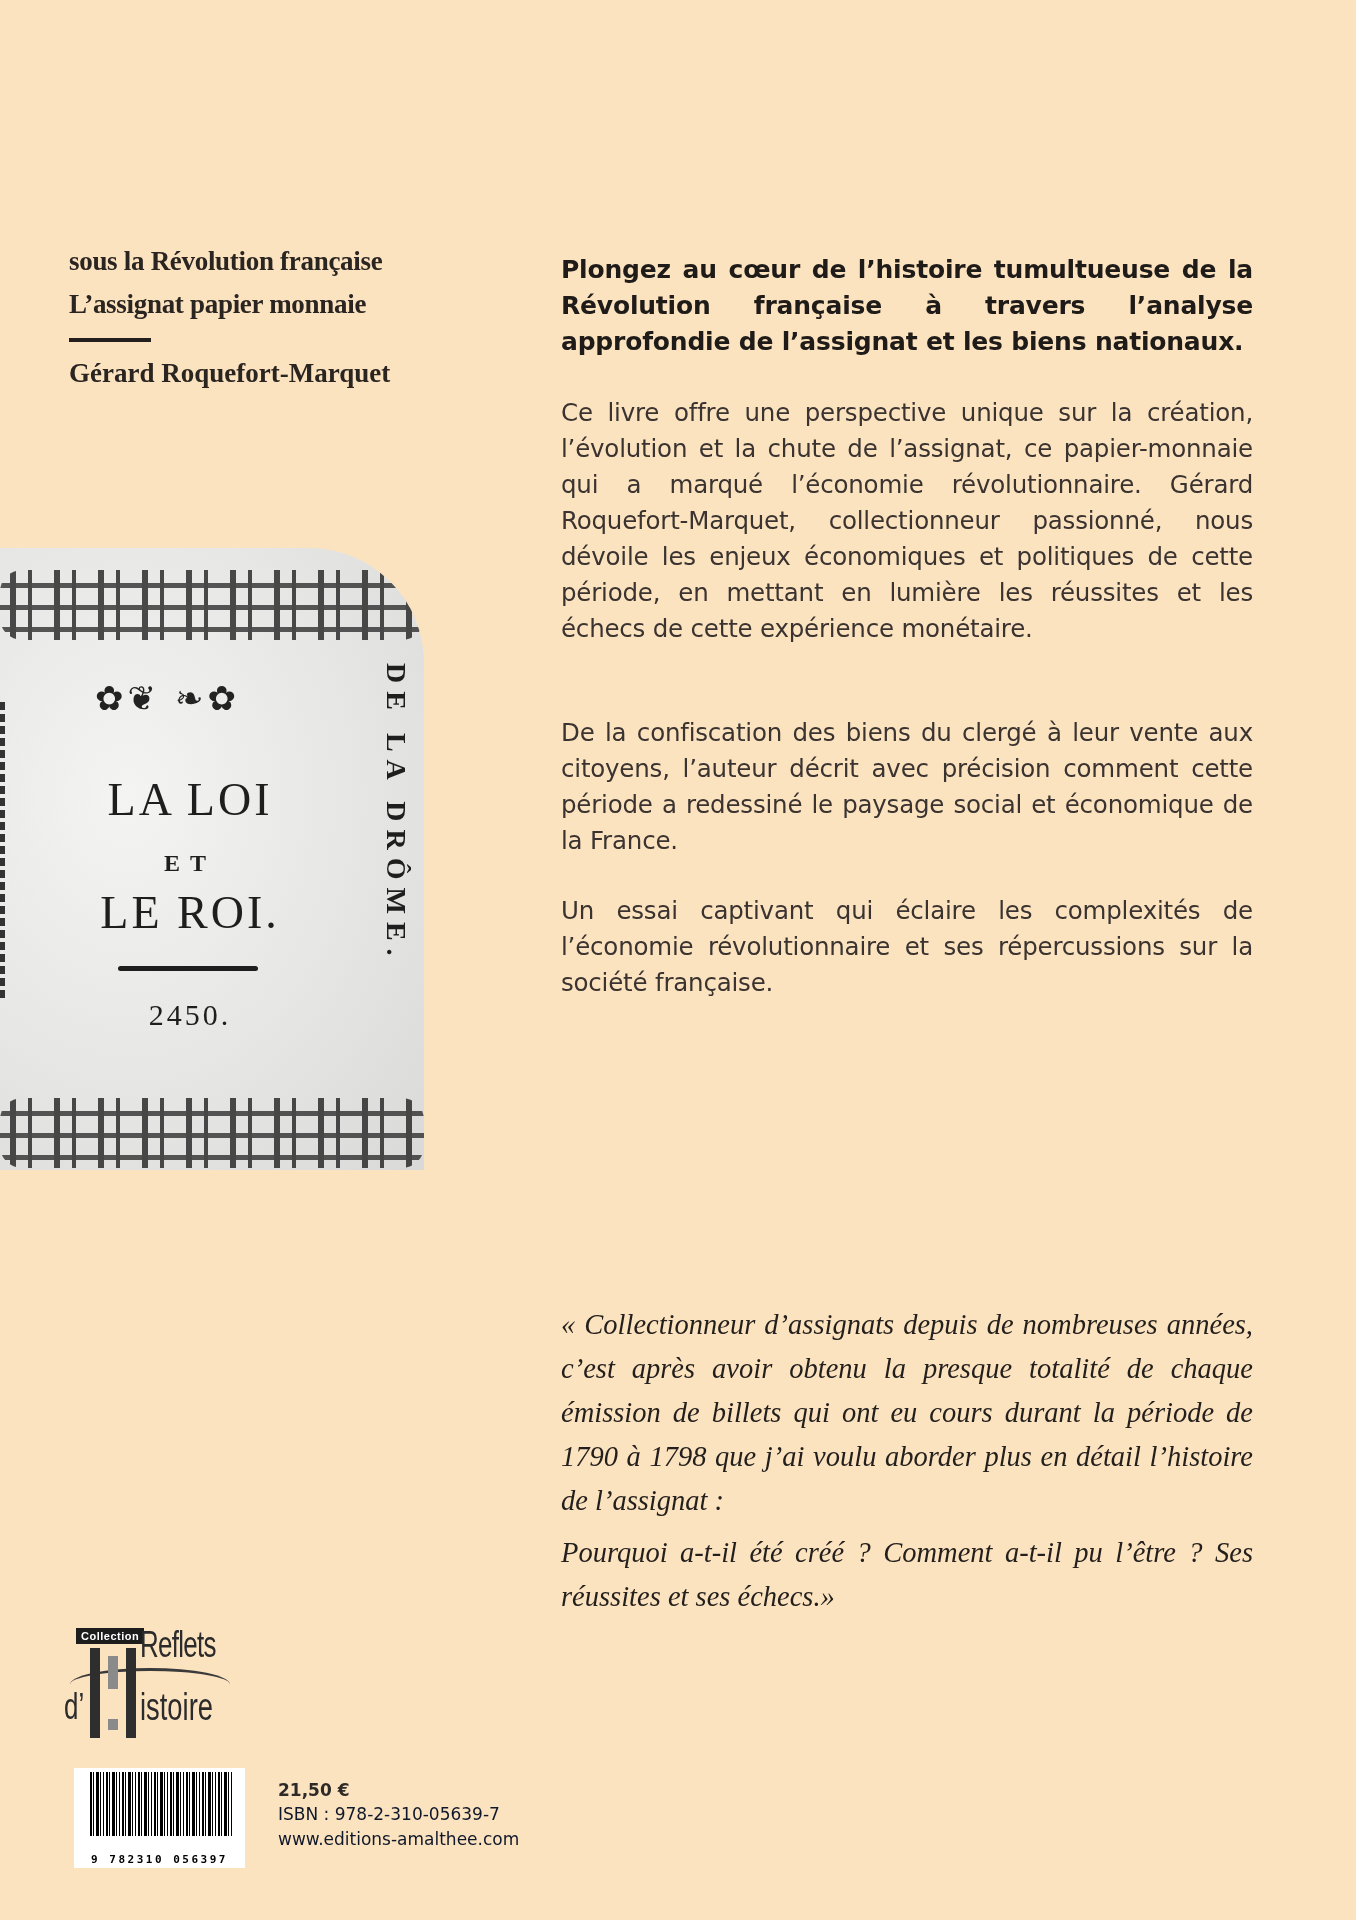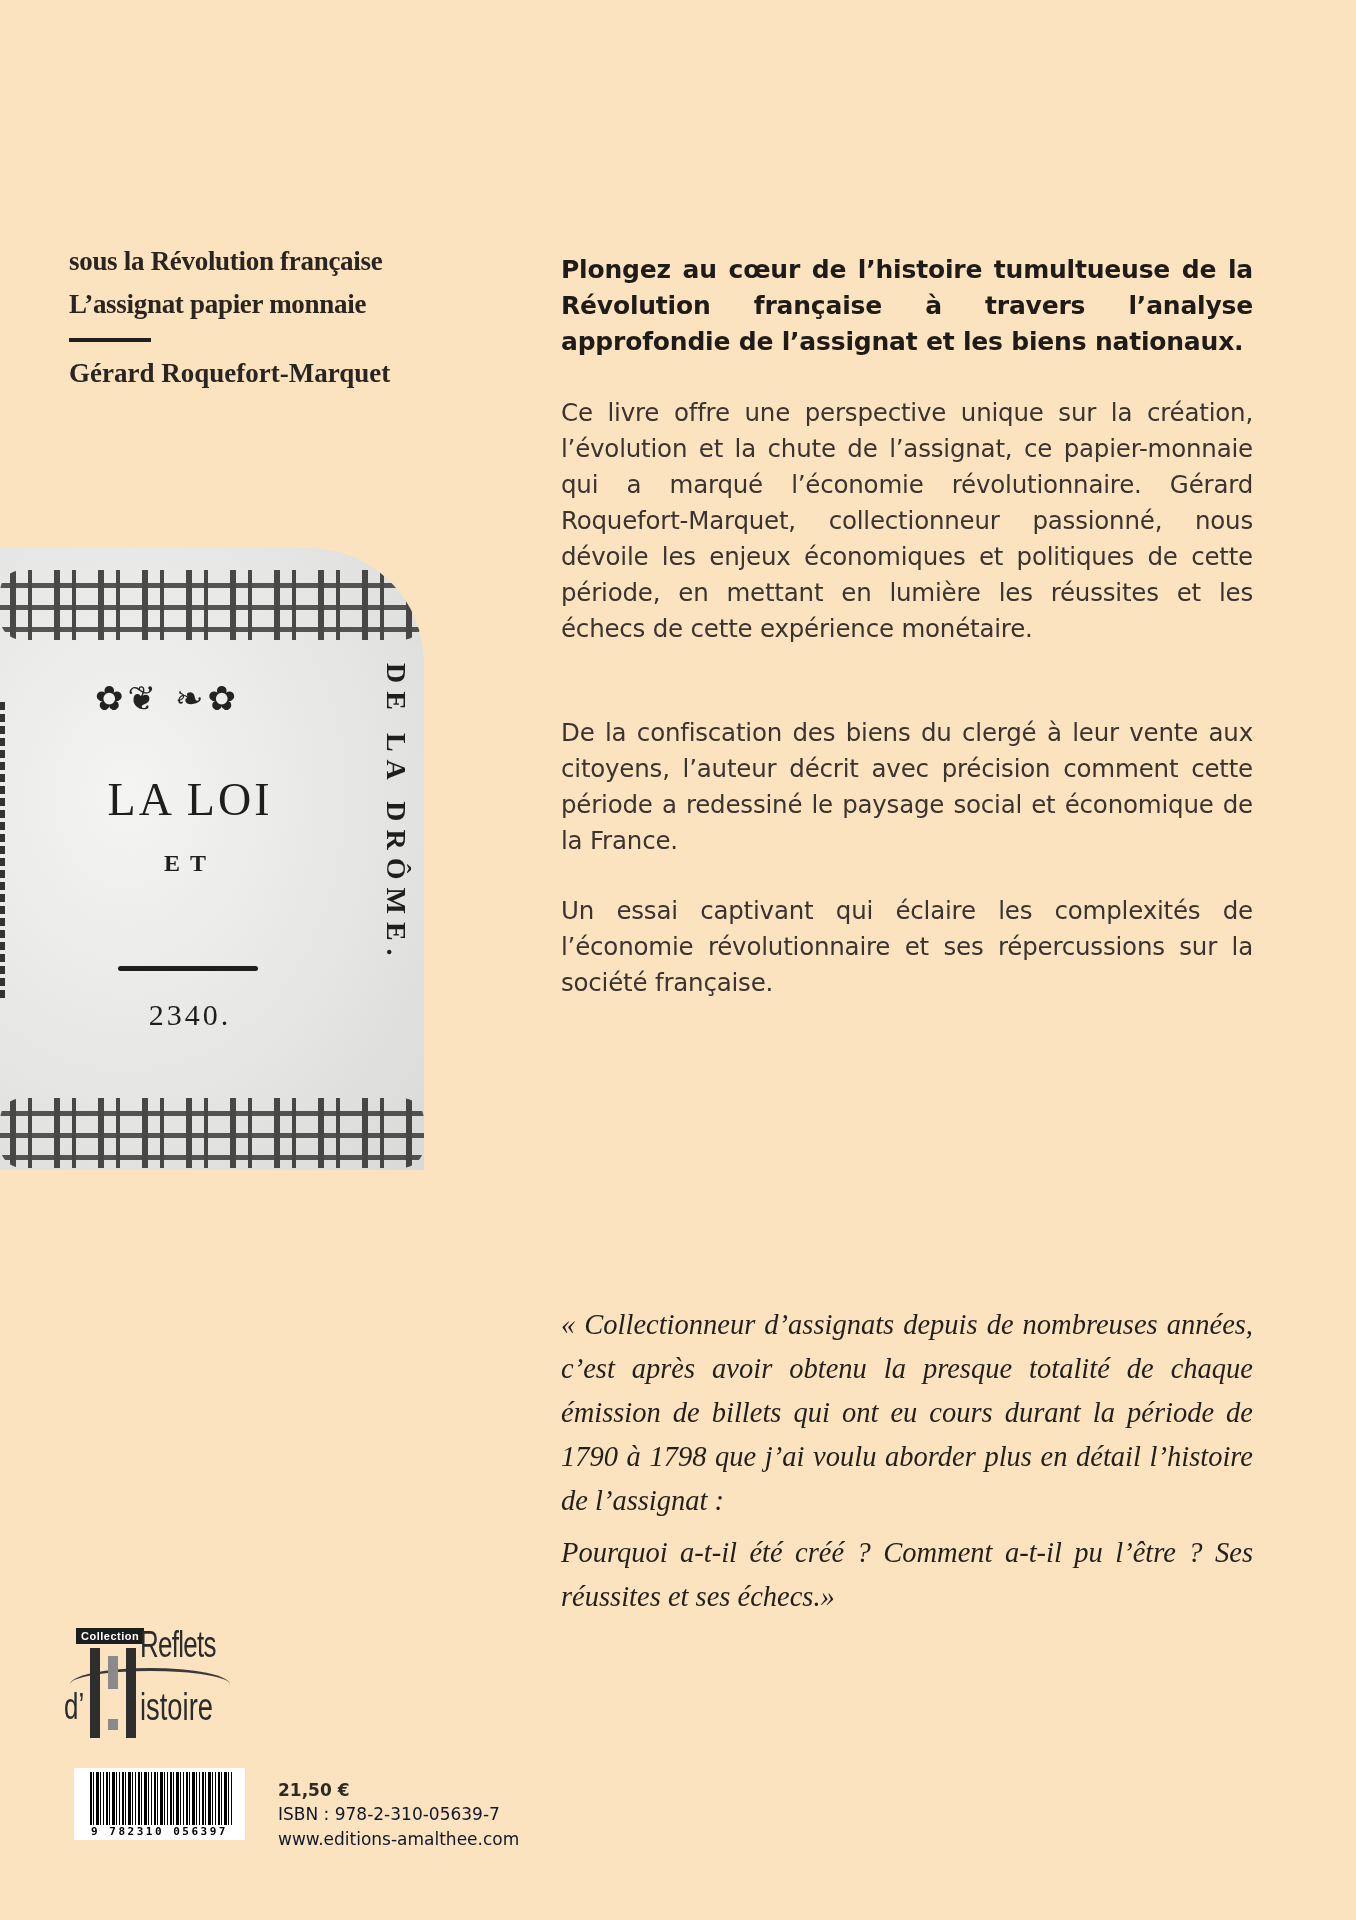--- a/index.html
+++ b/index.html
@@ -114,21 +114,21 @@
     .logo-dapos {
       position: absolute; left: -6px; top: 58px; font-size: 36px; color: #2b2b2b;
       transform: scaleX(0.72); transform-origin: left top;
     }
     .logo-istoire {
       position: absolute; left: 70px; top: 58px; font-size: 38px; color: #2b2b2b;
       transform: scaleX(0.72); transform-origin: left top;
     }
 
     .barcode {
-      position: absolute; left: 74px; top: 1768px; width: 171px; height: 72px;
+      position: absolute; left: 74px; top: 1768px; width: 171px; height: 100px;
       background: #fff;
     }
     .bars {
       position: absolute; left: 16px; top: 4px; width: 144px; height: 64px;
       background: repeating-linear-gradient(90deg,
         #000 0 2px, #fff 2px 3px, #000 3px 4px, #fff 4px 6px, #000 6px 9px, #fff 9px 10px,
         #000 10px 11px, #fff 11px 13px, #000 13px 14px, #fff 14px 16px);
     }
     .barcode-digits {
       position: absolute; left: 0; bottom: 2px; width: 171px; text-align: center;
@@ -151,22 +151,23 @@
   <div class="title-divider"></div>
   <div class="author">Gérard Roquefort-Marquet</div>
 </div>
 
 <div class="assignat">
   <div class="ornament top"></div>
   <div class="left-rule"></div>
   <div class="leaf">✿❦ ❧✿</div>
   <div class="stamp-text loi1">LA LOI</div>
   <div class="stamp-text et">ET</div>
+  <div class="stamp-text loi2">LE ROI.</div>
   <div class="stamp-rule"></div>
-  <div class="stamp-text year">2340.</div>
+  <div class="stamp-text year">2450.</div>
   <div class="vertical">DE LA DRÔME.</div>
   <div class="ornament bottom"></div>
 </div>
 
 <div class="right-col lead">Plongez au cœur de l’histoire tumultueuse de la Révolution française à travers l’analyse approfondie de l’assignat et les biens nationaux.</div>
 <div class="right-col para p1">Ce livre offre une perspective unique sur la création, l’évolution et la chute de l’assignat, ce papier-monnaie qui a marqué l’économie révolutionnaire. Gérard Roquefort-Marquet, collectionneur passionné, nous dévoile les enjeux économiques et politiques de cette période, en mettant en lumière les réussites et les échecs de cette expérience monétaire.</div>
 <div class="right-col para p2">De la confiscation des biens du clergé à leur vente aux citoyens, l’auteur décrit avec précision comment cette période a redessiné le paysage social et économique de la France.</div>
 <div class="right-col para p3">Un essai captivant qui éclaire les complexités de l’économie révolutionnaire et ses répercussions sur la société française.</div>
 
 <div class="quote">

